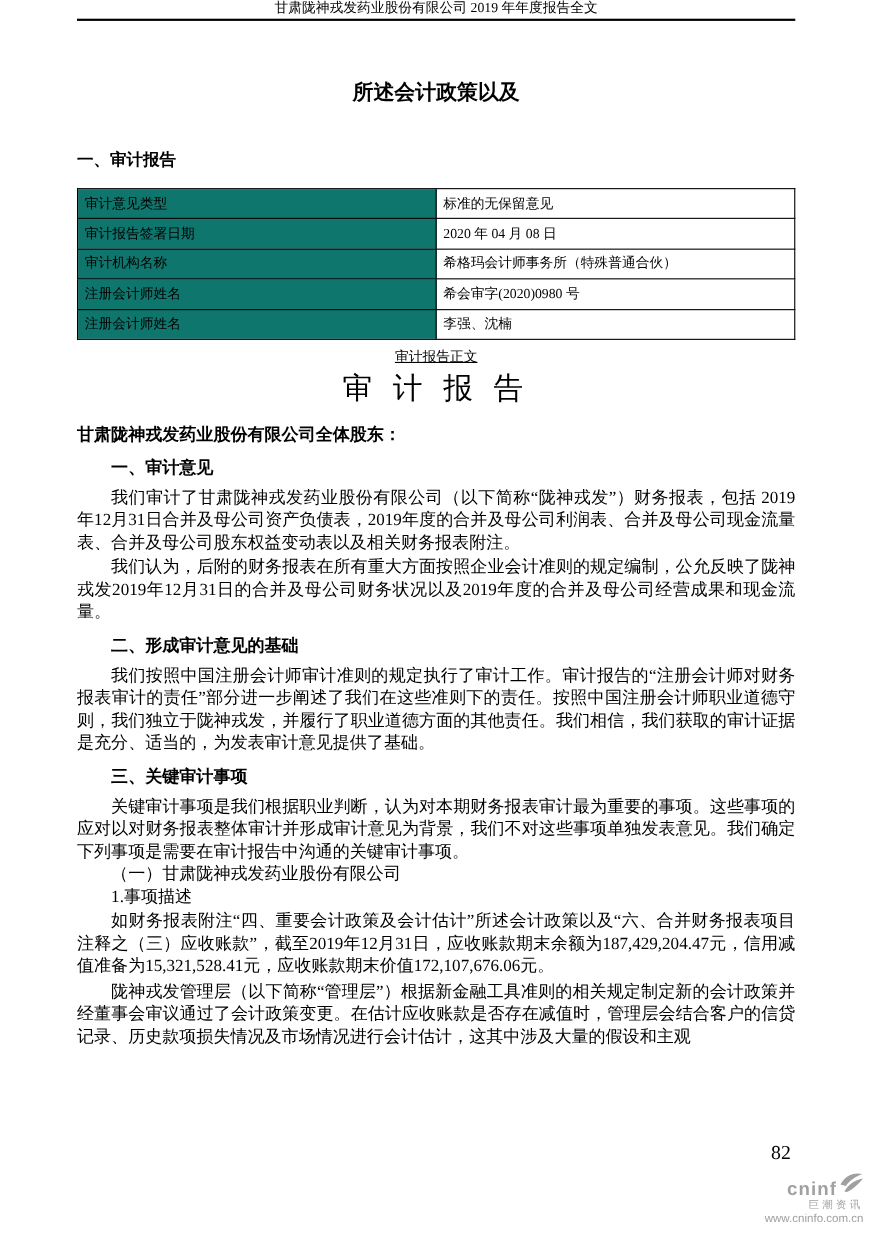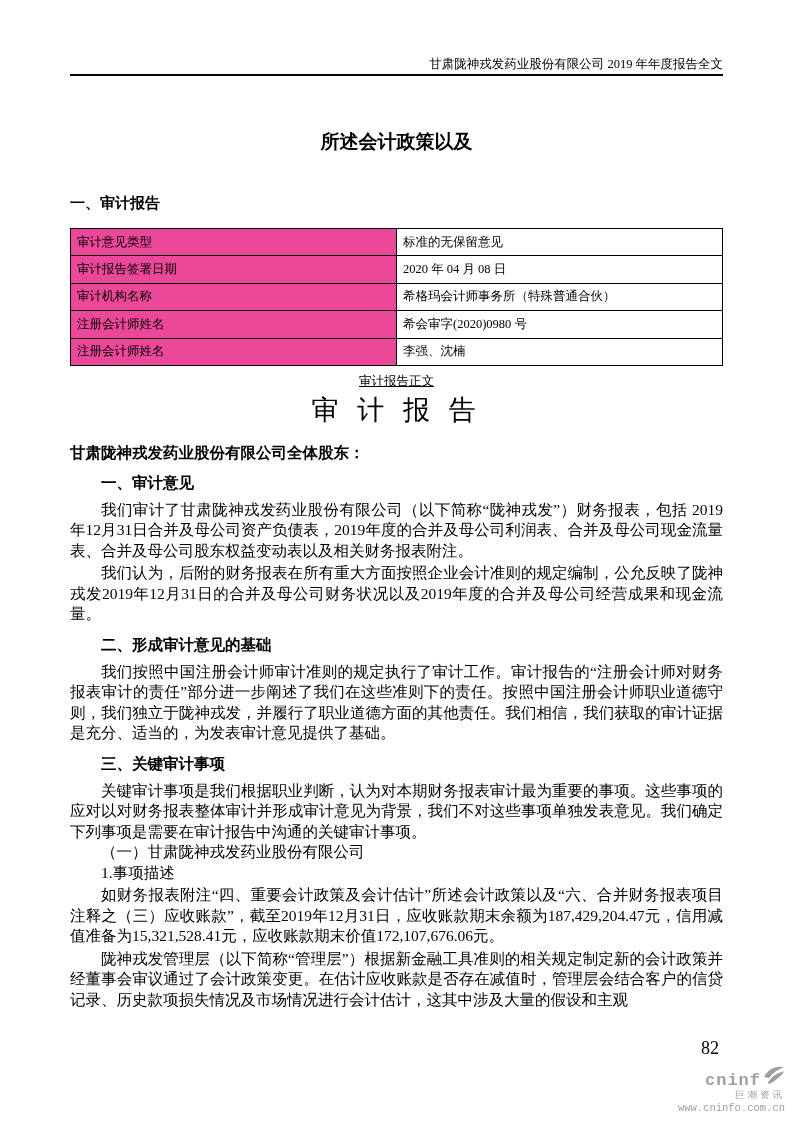--- a/index.html
+++ b/index.html
@@ -10,22 +10,21 @@
     margin:0 auto;
     background:#ffffff;
     font-family:"Liberation Serif","DejaVu Serif",serif;
     color:#000;
     overflow:hidden;
   }
   .content { padding:0 70px; }
 
   
   .doc-header {
-    padding-top:57px;
-    text-align:right;
+    text-align:center;
     font-size:12.5px;
     line-height:15px;
     padding-bottom:2px;
     border-bottom:2px solid #000;
   }
 
   
   .chapter-title {
     margin-top:53px;
     text-align:center;
@@ -48,21 +47,21 @@
     border-collapse:collapse;
     table-layout:fixed;
   }
   table.audit-table td {
     border:1px solid #000;
     height:27.4px;
     font-size:12.5px;
     padding:0 6px;
     vertical-align:middle;
   }
-  table.audit-table td.label-cell { background:#ec4899; }
+  table.audit-table td.label-cell { background:#0f766e; }
 
   .body-label {
     margin-top:7px;
     text-align:center;
     font-size:12.5px;
     line-height:16px;
     text-decoration:underline;
   }
   .report-title {
     margin-top:4px;
@@ -103,21 +102,21 @@
     position:absolute;
     top:1038px; right:74px;
     font-size:18px;
     text-align:center;
   }
   .cninfo-logo {
     position:absolute;
     right:8px; bottom:8px;
     text-align:right;
     color:#a0a0a0;
-    font-family:Liberation Mono, monospace;
+    font-family:Liberation Sans, sans-serif;
     line-height:1.05;
   }
   .logo-row { display:flex; align-items:flex-end; justify-content:flex-end; gap:2px; }
   .logo-text { font-size:17px; font-weight:bold; letter-spacing:1px; }
   .logo-sub { font-size:9.5px; letter-spacing:3px; margin-top:1px; }
   .logo-url { font-size:10.5px; margin-top:2px; }
 </style>
 </head>
 <body>
 

